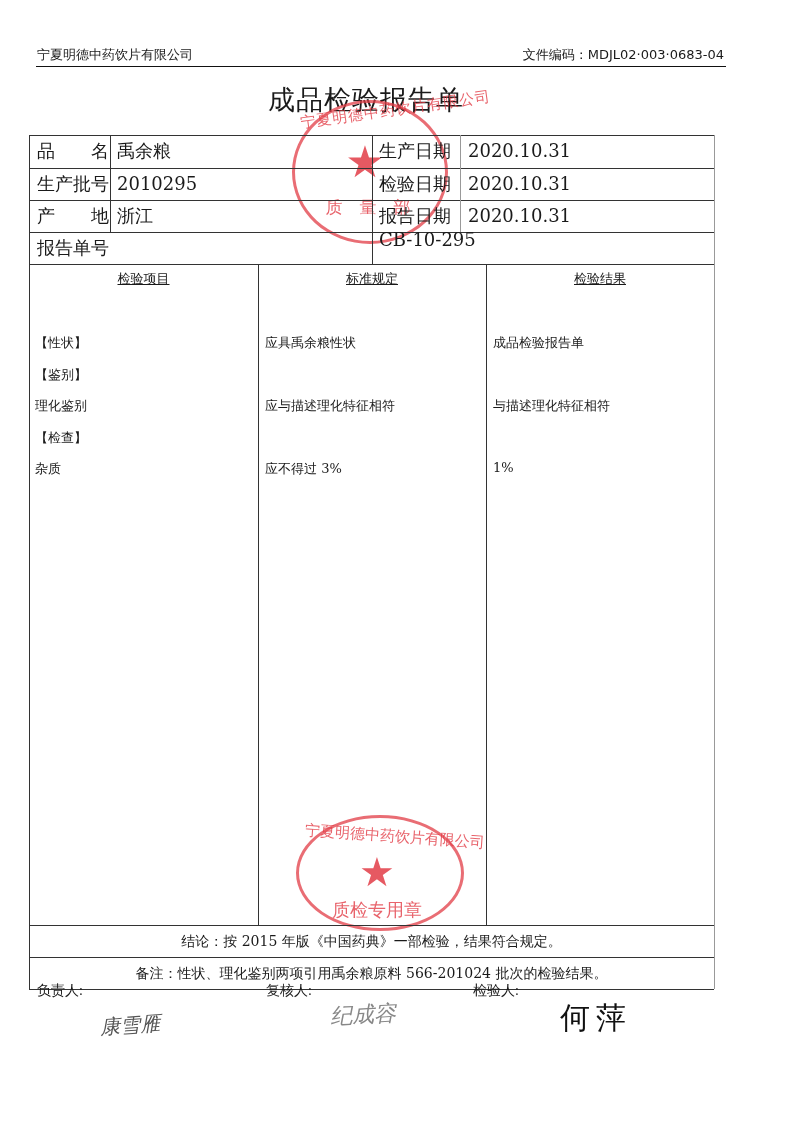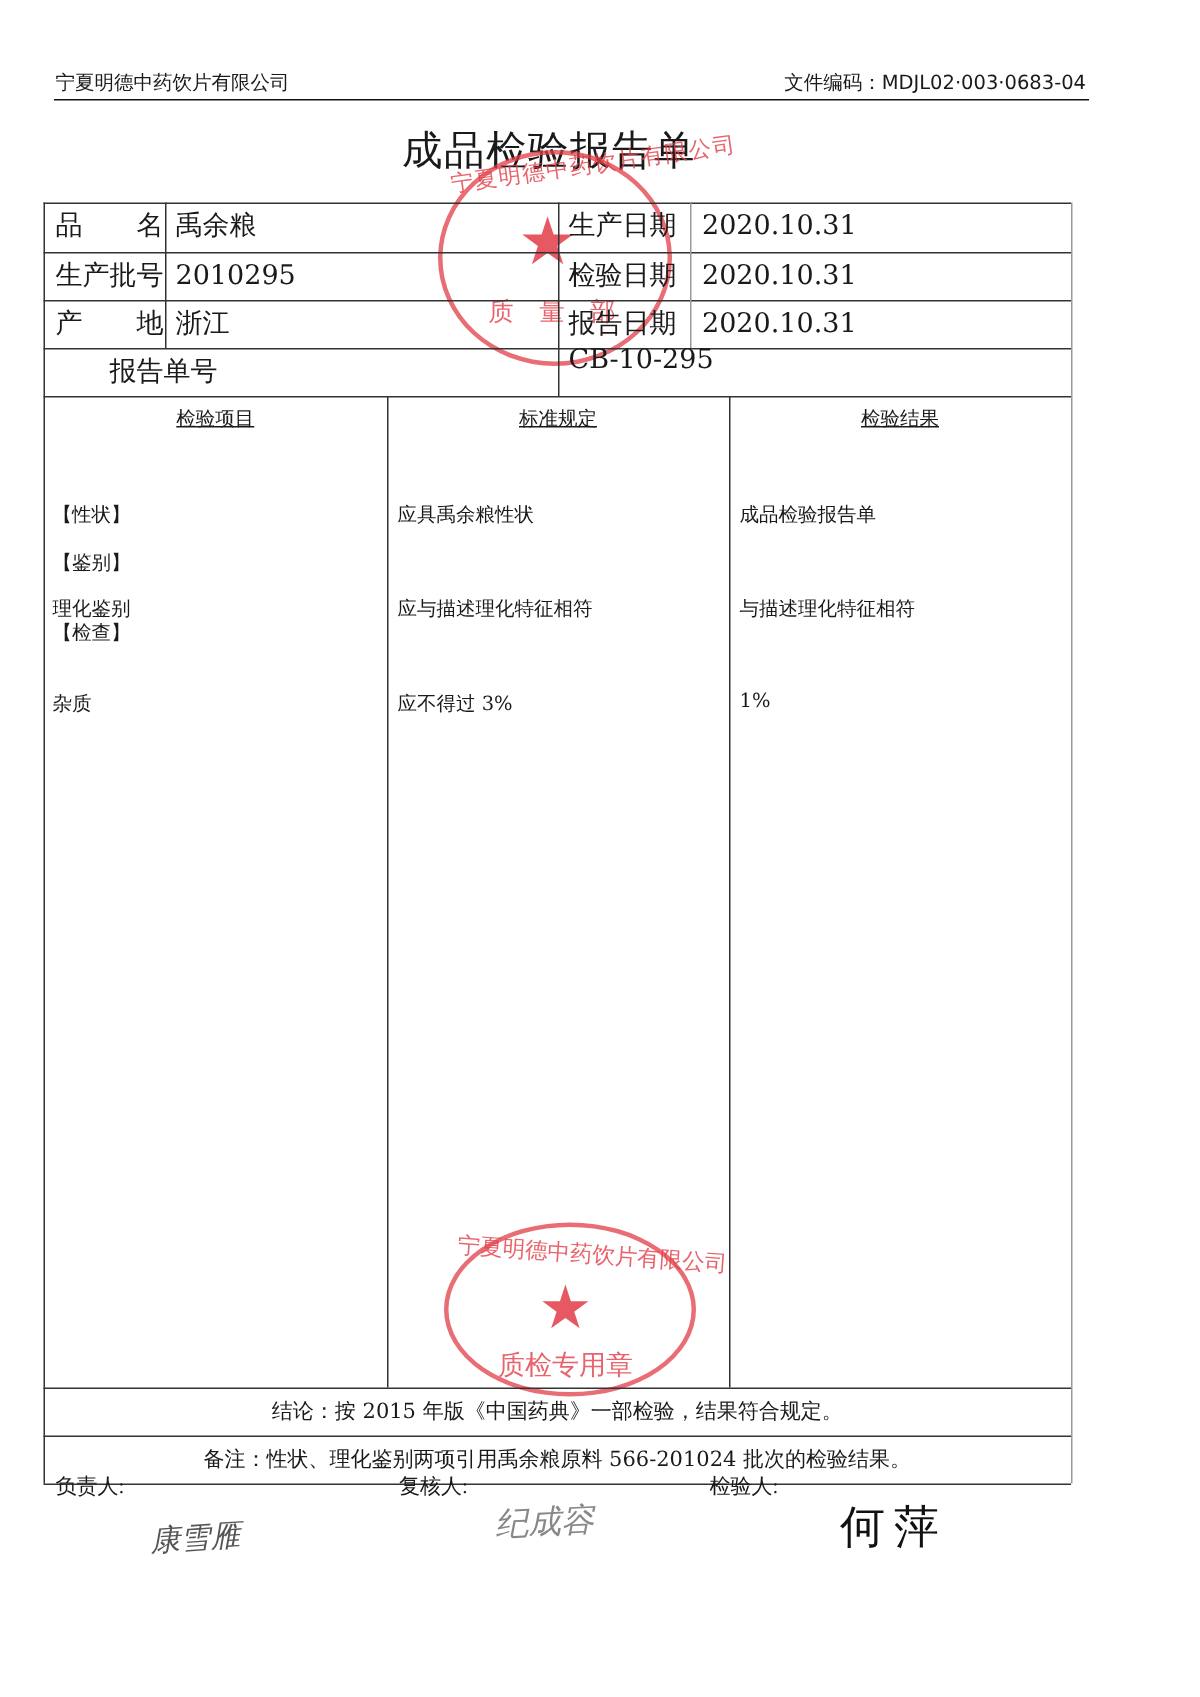--- a/index.html
+++ b/index.html
@@ -55,21 +55,21 @@
 <div class="vl" style="left:110px; top:135px; height:97px;"></div>
 <div class="vl" style="left:372px; top:135px; height:129px;"></div>
 <div class="vl gray" style="left:460px; top:135px; height:97px;"></div>
 
 <div class="cell" style="left:37px; top:135px; width:66px; text-align:justify;">品　　名</div>
 <div class="cell" style="left:117px; top:135px;">禹余粮</div>
 <div class="cell" style="left:37px; top:168px;">生产批号</div>
 <div class="cell" style="left:117px; top:168px;">2010295</div>
 <div class="cell" style="left:37px; top:200px;">产　　地</div>
 <div class="cell" style="left:117px; top:200px;">浙江</div>
-<div class="cell" style="left:37px; top:232px;margin-left:36px;">报告单号</div>
+<div class="cell" style="left:37px; top:232px;">报告单号</div>
 <div class="cell" style="left:379px; top:224px;text-align:right;">CB-10-295</div>
 
 <div class="cell" style="left:379px; top:135px;">生产日期</div>
 <div class="cell" style="left:468px; top:135px;">2020.10.31</div>
 <div class="cell" style="left:379px; top:168px;">检验日期</div>
 <div class="cell" style="left:468px; top:168px;">2020.10.31</div>
 <div class="cell" style="left:379px; top:200px;">报告日期</div>
 <div class="cell" style="left:468px; top:200px;">2020.10.31</div>
 
 <div class="vl" style="left:258px; top:264px; height:661px;"></div>
@@ -88,21 +88,21 @@
   <div class="item" style="left:35px; top:366px;">【鉴别】</div>
   <div class="item" style="left:265px; top:366px;"></div>
   <div class="item" style="left:493px; top:366px;"></div>
 </div>
 <div>
   <div class="item" style="left:35px; top:397px;">理化鉴别</div>
   <div class="item" style="left:265px; top:397px;">应与描述理化特征相符</div>
   <div class="item" style="left:493px; top:397px;">与描述理化特征相符</div>
 </div>
 <div>
-  <div class="item" style="left:35px; top:413px;">【检查】</div>
+  <div class="item" style="left:35px; top:429px;">【检查】</div>
   <div class="item" style="left:265px; top:429px;"></div>
   <div class="item" style="left:493px; top:429px;"></div>
 </div>
 <div>
   <div class="item" style="left:35px; top:460px;">杂质</div>
   <div class="item" style="left:265px; top:460px;">应不得过 3%</div>
   <div class="item" style="left:493px; top:460px;">1%</div>
 </div>
 
 <div>

